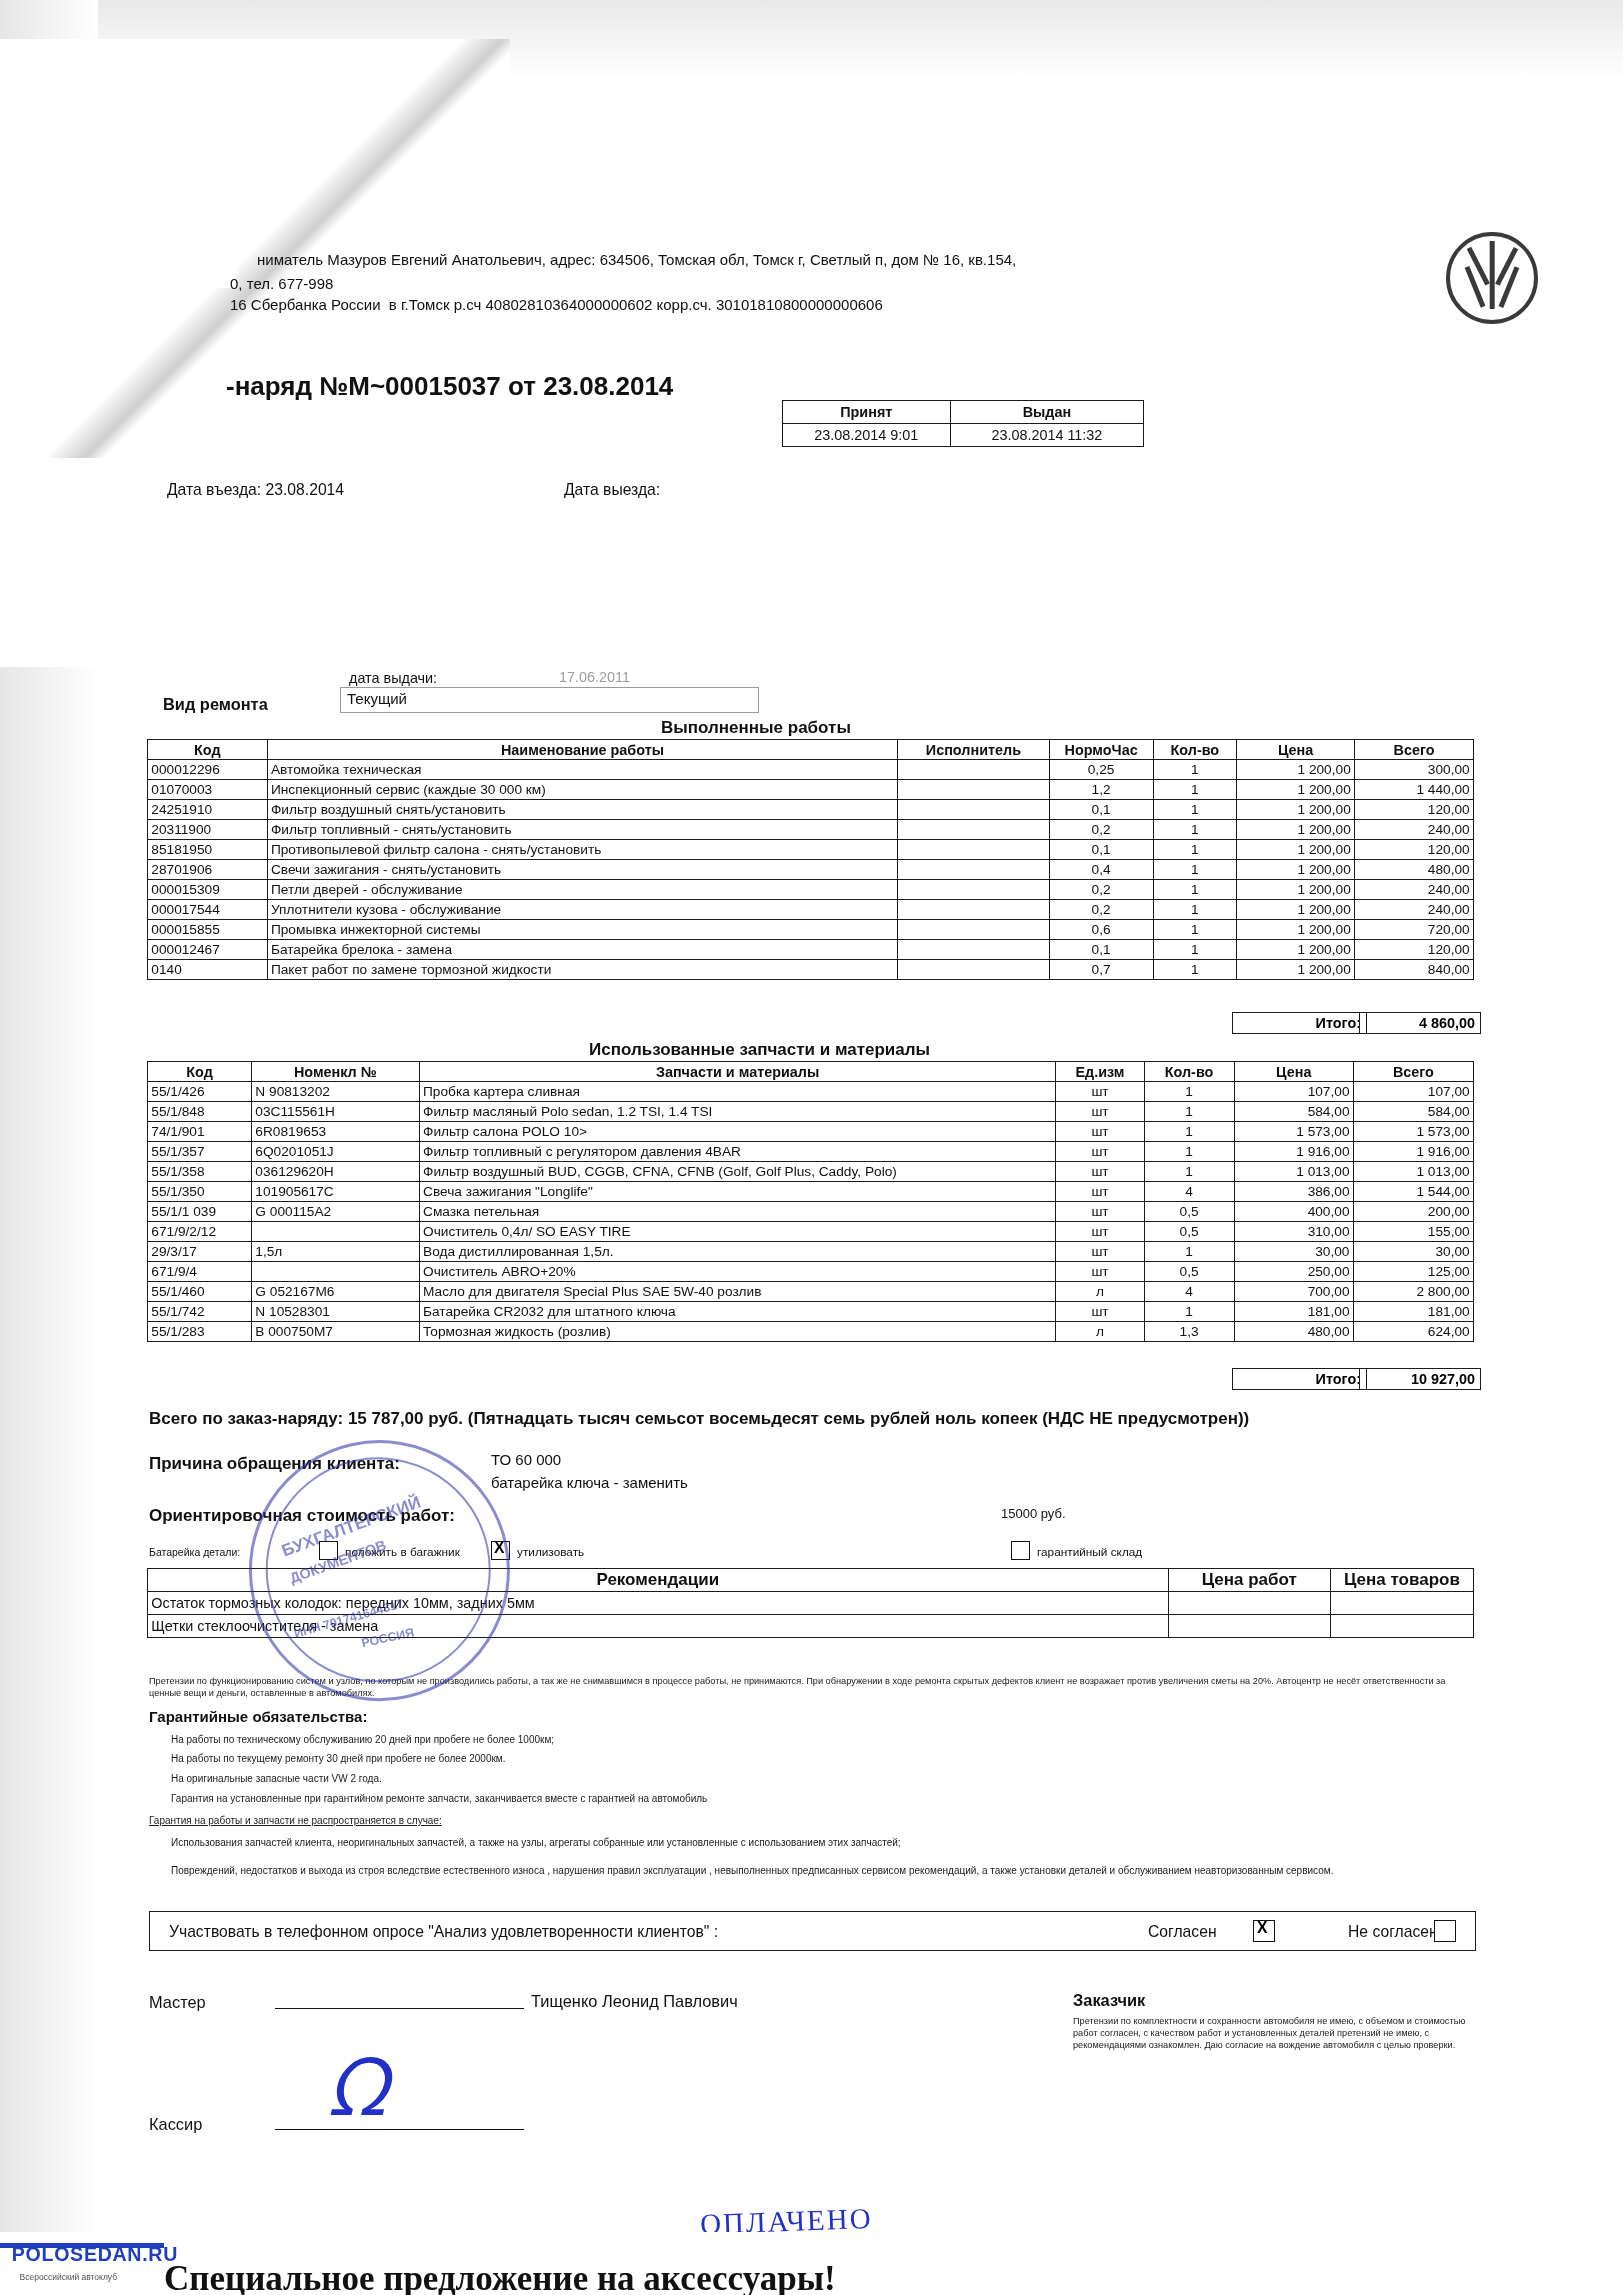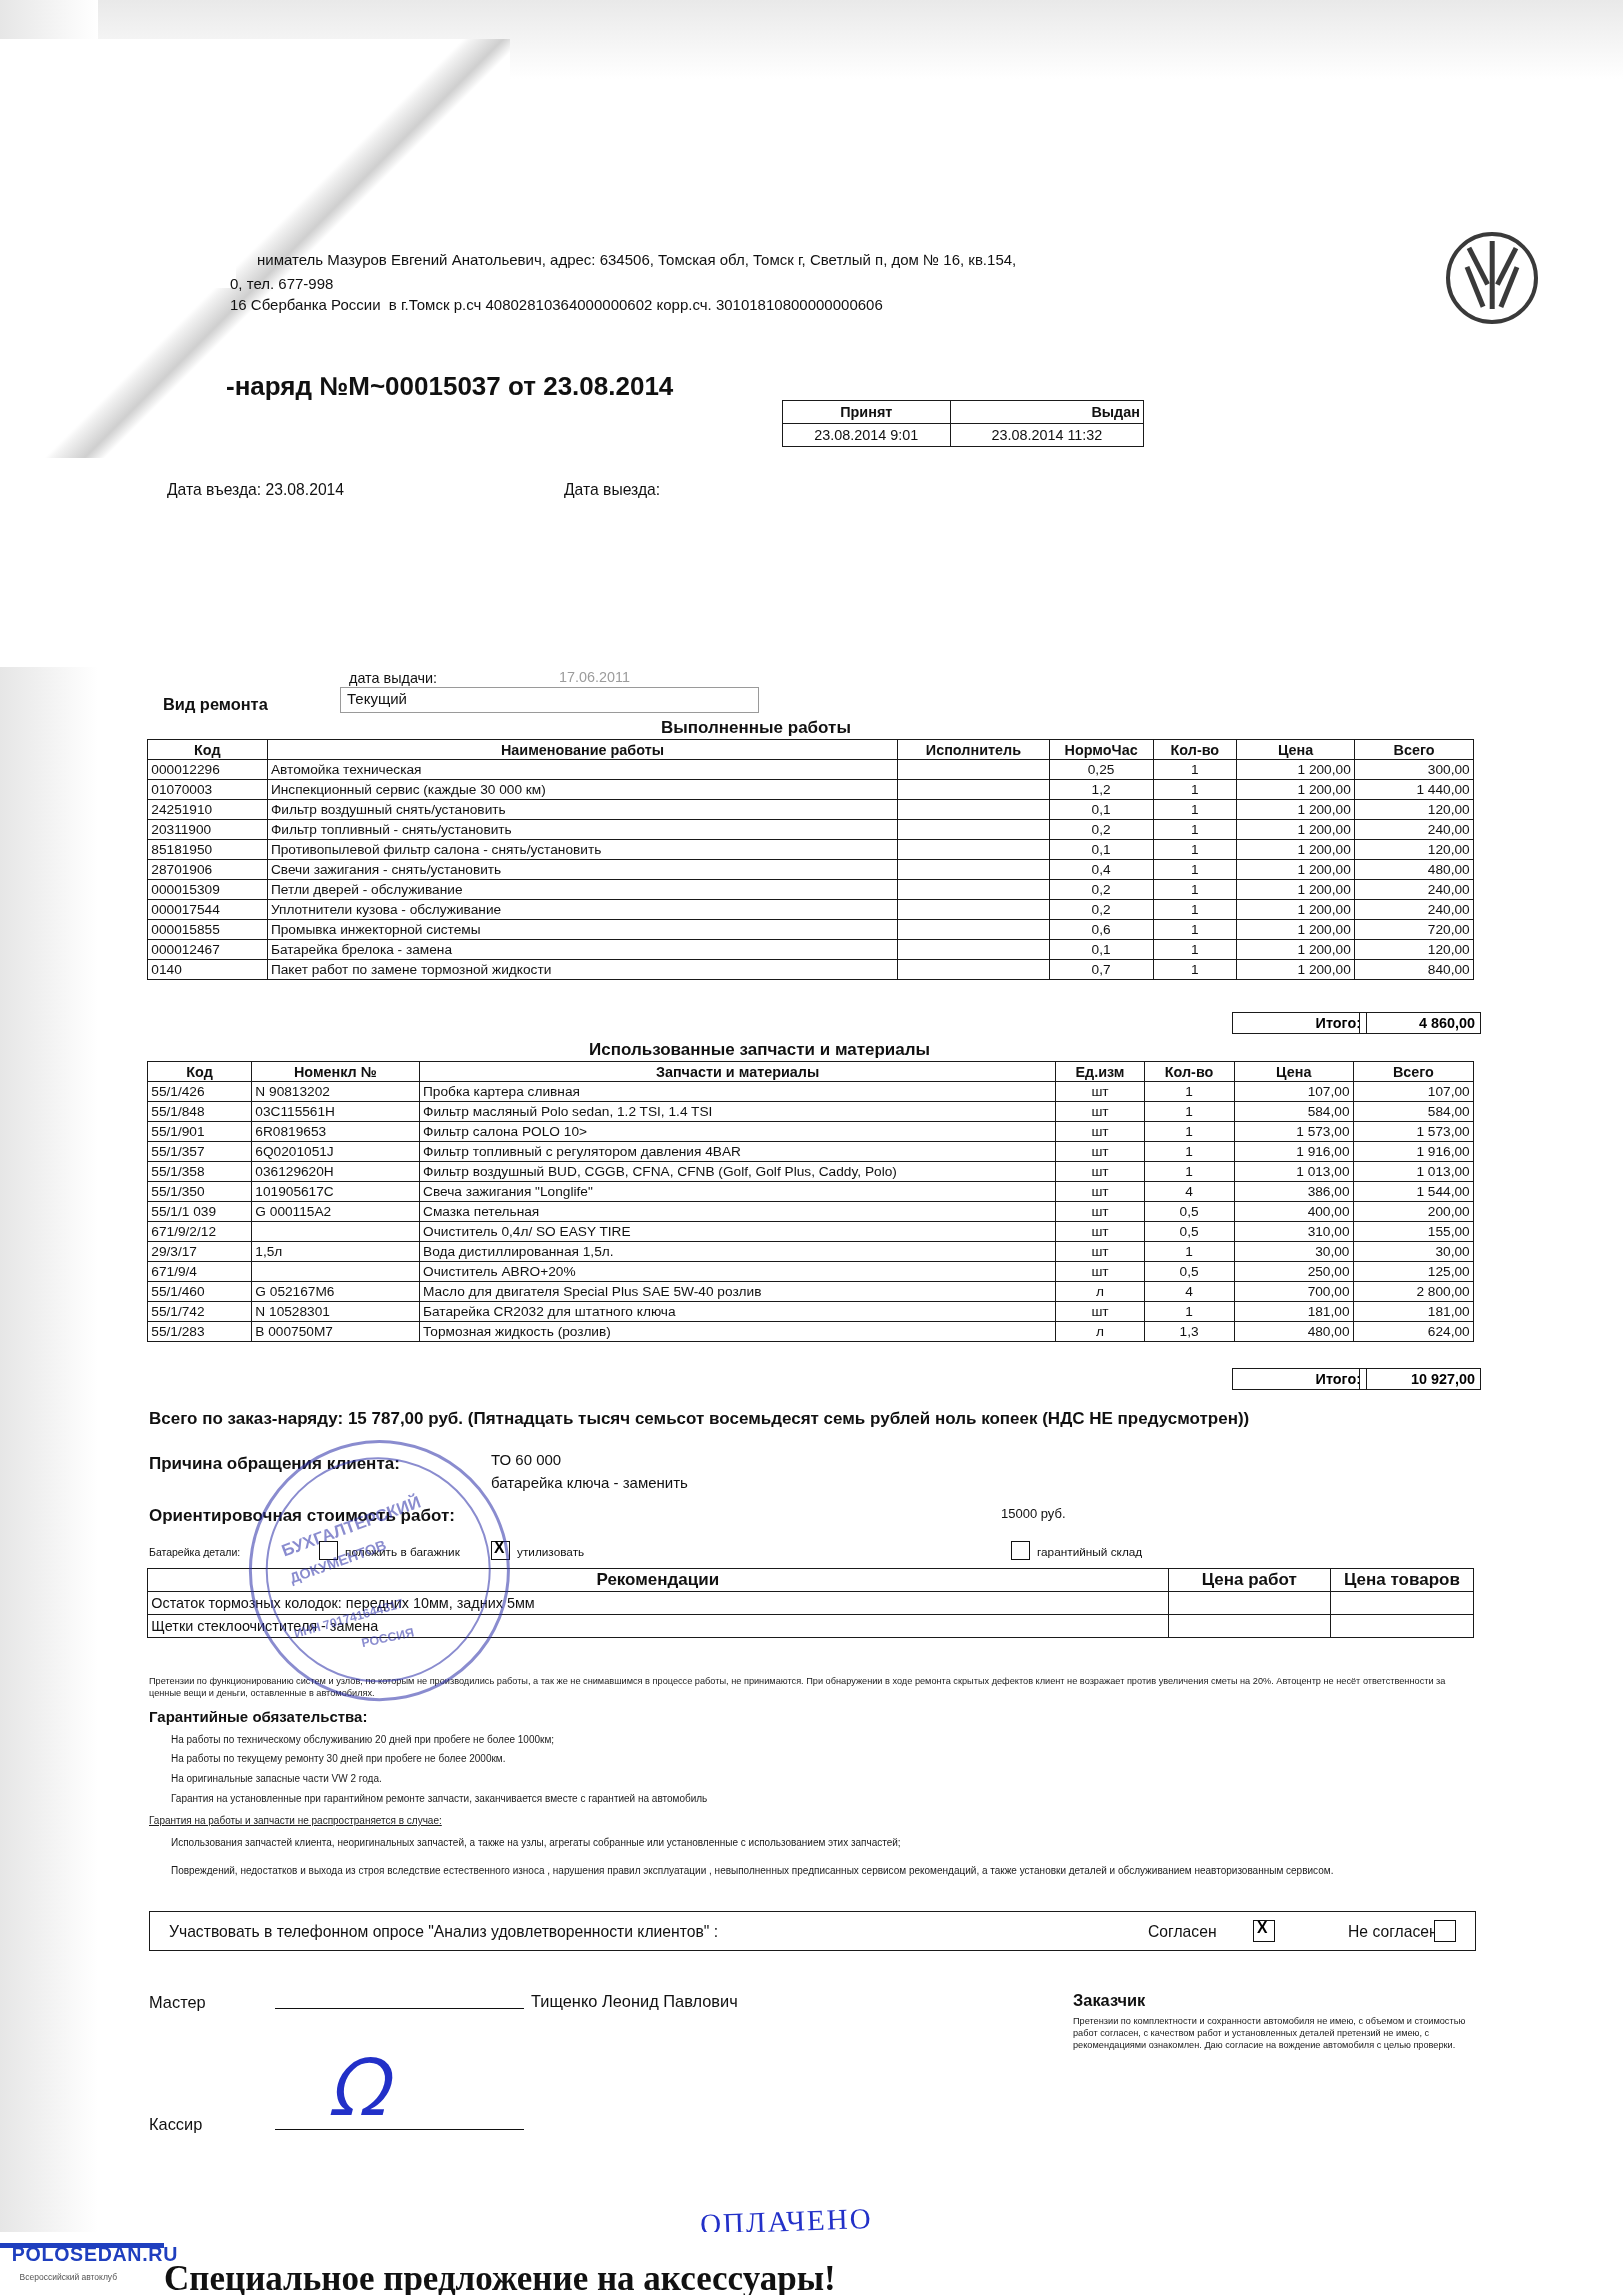--- a/index.html
+++ b/index.html
@@ -98,21 +98,21 @@
     <div class="t" style="left:257px;top:251px;font-size:15px;">ниматель Мазуров Евгений Анатольевич, адрес: 634506, Томская обл, Томск г, Светлый п, дом № 16, кв.154,</div>
     <div class="t" style="left:230px;top:275px;font-size:15px;">0, тел. 677-998</div>
     <div class="t" style="left:230px;top:296px;font-size:15px;">16 Сбербанка России  в г.Томск р.сч 40802810364000000602 корр.сч. 30101810800000000606</div>
 
     <div class="t b" style="left:226px;top:371px;font-size:26px;">-наряд №M~00015037 от 23.08.2014</div>
 
     <table class="accept-tbl" style="left:782px;top:400px;">
       <tbody>
           <tr class="hdr">
         <td style="width:160px;">Принят</td>
-        <td style="width:186px;text-align:right;">Выдан</td>
+        <td style="width:186px;">Выдан</td>
       </tr>
       <tr>
         <td>23.08.2014 9:01</td>
         <td>23.08.2014 11:32</td>
       </tr>
     </tbody>
       </table>
 
     <div class="t" style="left:167px;top:481px;font-size:15.7px;">Дата въезда: 23.08.2014</div>
     <div class="t" style="left:564px;top:481px;font-size:15.7px;">Дата выезда:</div>
@@ -270,21 +270,21 @@
           <tr>
             <td>55/1/848</td>
             <td>03C115561H</td>
             <td>Фильтр масляный Polo sedan,  1.2 TSI, 1.4 TSI</td>
             <td class="ctr">шт</td>
             <td class="ctr">1</td>
             <td class="num">584,00</td>
             <td class="num">584,00</td>
           </tr>
           <tr>
-            <td>55/1/901</td>
+            <td>74/1/901</td>
             <td>6R0819653</td>
             <td>Фильтр салона POLO 10&gt;</td>
             <td class="ctr">шт</td>
             <td class="ctr">1</td>
             <td class="num">1 573,00</td>
             <td class="num">1 573,00</td>
           </tr>
           <tr>
             <td>55/1/357</td>
             <td>6Q0201051J</td>

